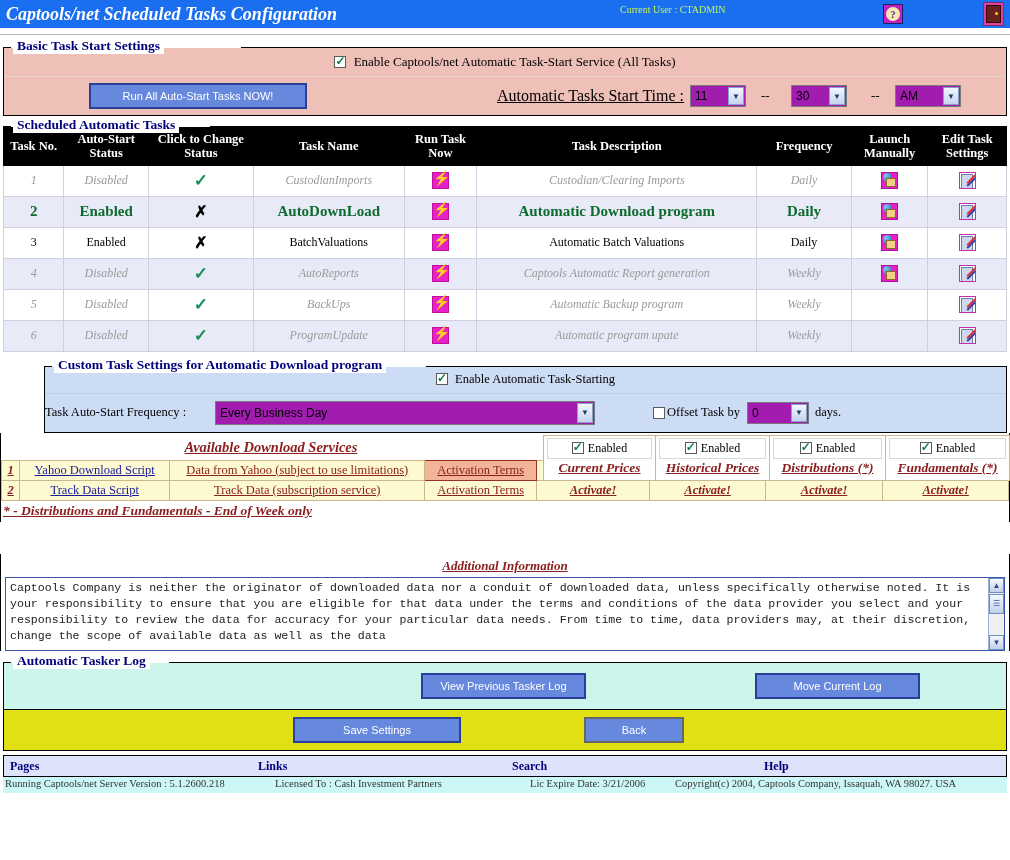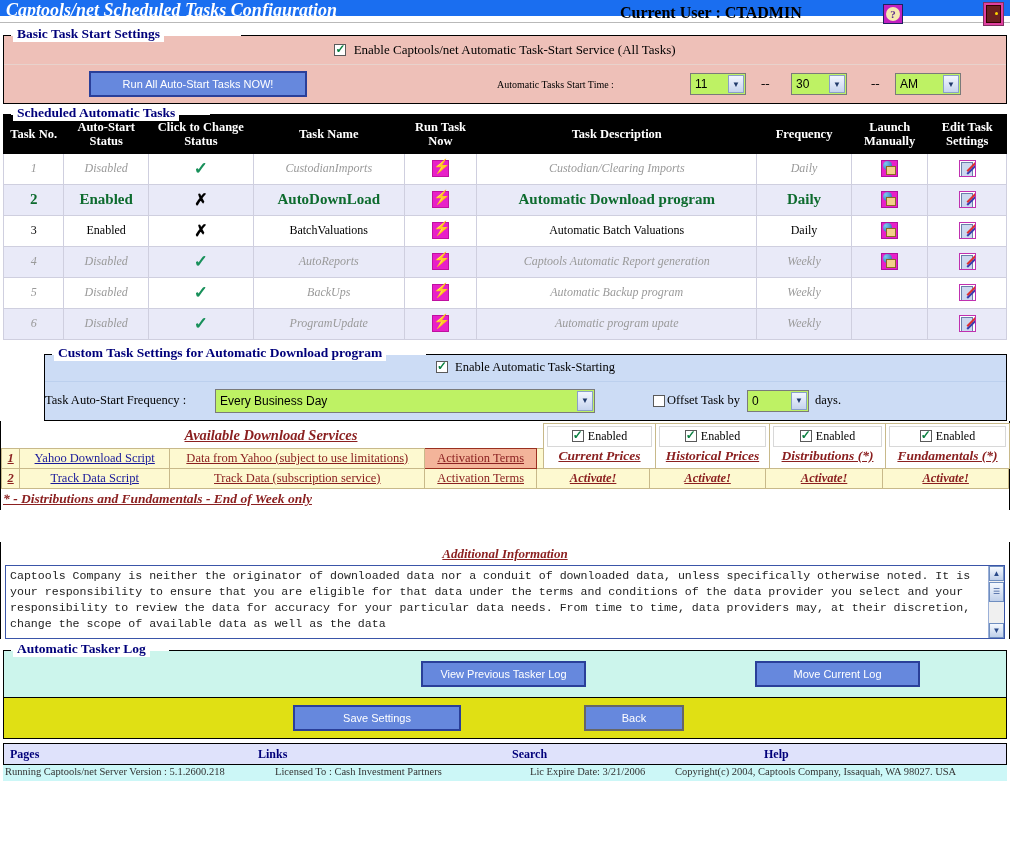--- a/index.html
+++ b/index.html
@@ -4,31 +4,31 @@
 <style>
   html,body{margin:0;padding:0;}
   body{
     width:1010px;height:860px;overflow:hidden;
     background:#ffffff;
     font-family:"Liberation Serif", serif;
     font-size:12px;color:#000;
   }
   
   .titlebar{
-    height:16px;background:#1a6ef0;display:flex;
+    height:28px;background:#1a6ef0;display:flex;align-items:center;
     position:relative;
   }
   .app-title{
     color:#ffffff;font-family:"Liberation Serif",serif;font-style:italic;
     font-weight:bold;font-size:18px;padding-left:6px;letter-spacing:0px;
     white-space:nowrap;
   }
   .cur-user{
-    position:absolute;left:620px;top:4px;color:#000000;font-weight:bold;
-    font-size:16px;font-family:"Liberation Serif",serif;white-space:nowrap;
+    position:absolute;left:620px;top:4px;color:#bef264;font-weight:normal;
+    font-size:10px;font-family:"Liberation Serif",serif;white-space:nowrap;
   }
   .help-icon{
     position:absolute;left:883px;top:4px;width:20px;height:20px;
     background:#c020c0;border:1px solid #202060;box-sizing:border-box;
     display:flex;align-items:center;justify-content:center;
   }
   .help-icon i{
     display:block;width:14px;height:14px;border-radius:50%;
     background:#f5e8b0;color:#5a2d8c;font-style:normal;font-weight:bold;
     font-size:11px;line-height:14px;text-align:center;
@@ -70,26 +70,27 @@
 
   .btn{
     background:#6688dd;border:2px solid #2a3f99;color:#ffffff;
     font-family:"Liberation Sans",sans-serif;font-size:11px;
     text-align:center;box-sizing:border-box;cursor:pointer;
     display:flex;align-items:center;justify-content:center;
   }
   .btn-run{width:218px;height:26px;margin-left:85px;}
 
   .time-label{
-    position:absolute;left:493px;font-size:10px;
+    position:absolute;left:493px;font-size:16px;
     font-family:"Liberation Serif",serif;
+    text-decoration:underline;
   }
   .sel{
     -webkit-appearance:none;appearance:none;
-    border:1px solid #7a7a7a;background:#bef264;height:22px;
+    border:1px solid #7a7a7a;background:#a21caf;height:22px;
     font-family:"Liberation Sans",sans-serif;font-size:12px;
     padding:0 31px 0 4px;box-sizing:border-box;
   }
   .selwrap{position:absolute;display:inline-block;}
   .selwrap .arrow{
     position:absolute;right:2px;top:2px;width:16px;height:18px;
     background:linear-gradient(#f2f6ff,#c6d4ee);border:1px solid #8aa0c8;
     box-sizing:border-box;pointer-events:none;
     display:flex;align-items:center;justify-content:center;
     font-size:8px;color:#203a6b;

